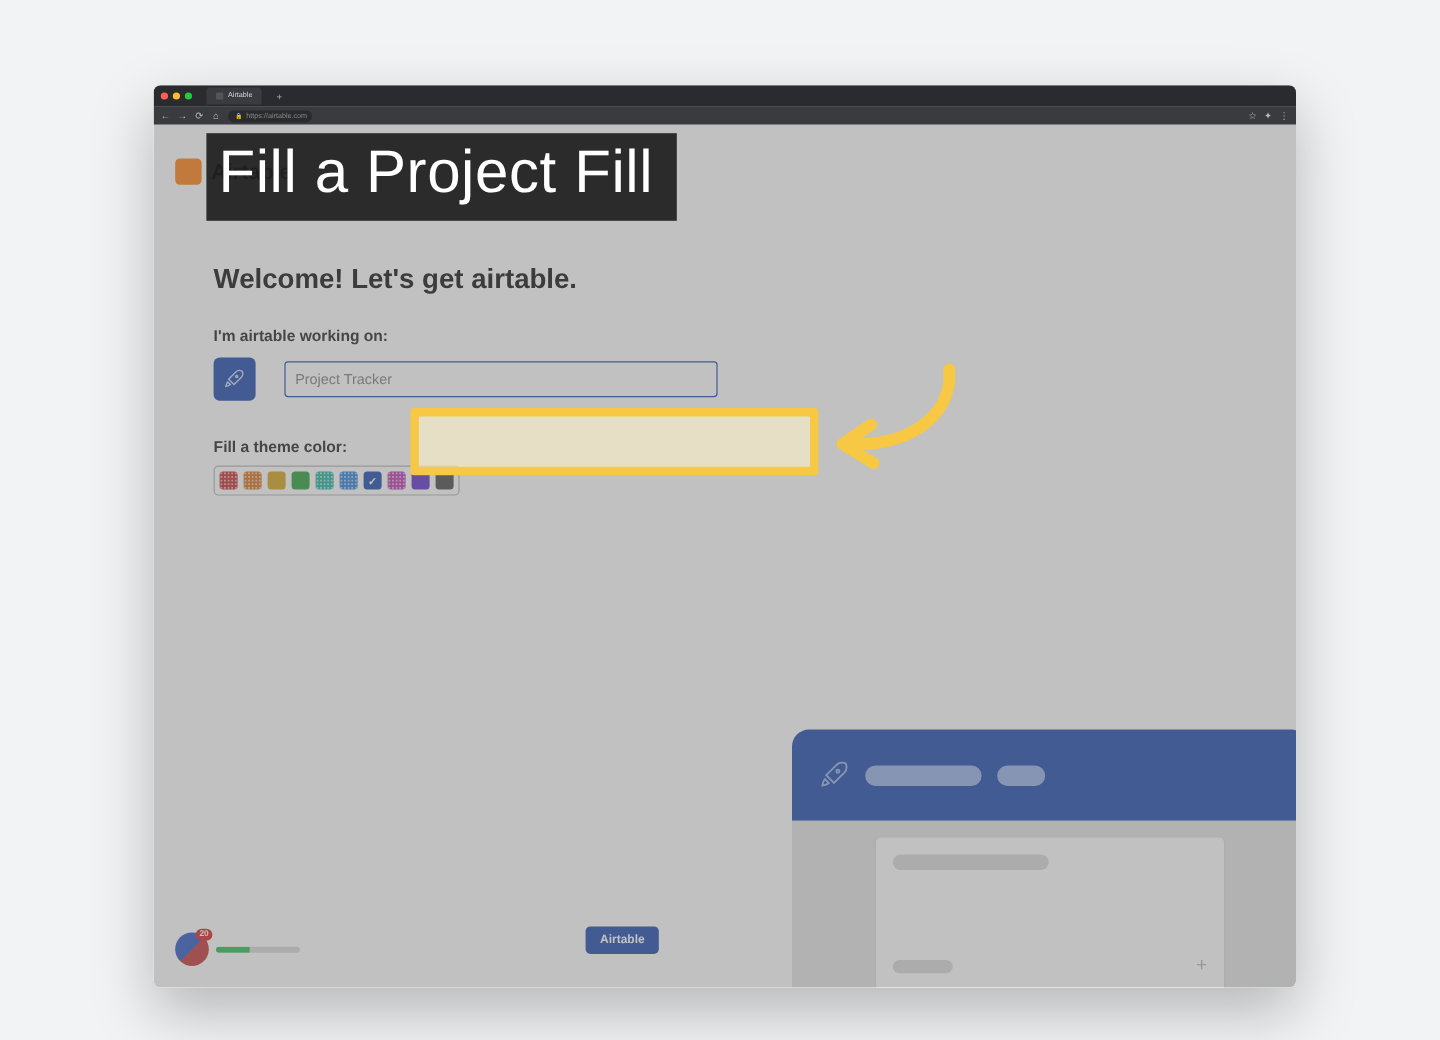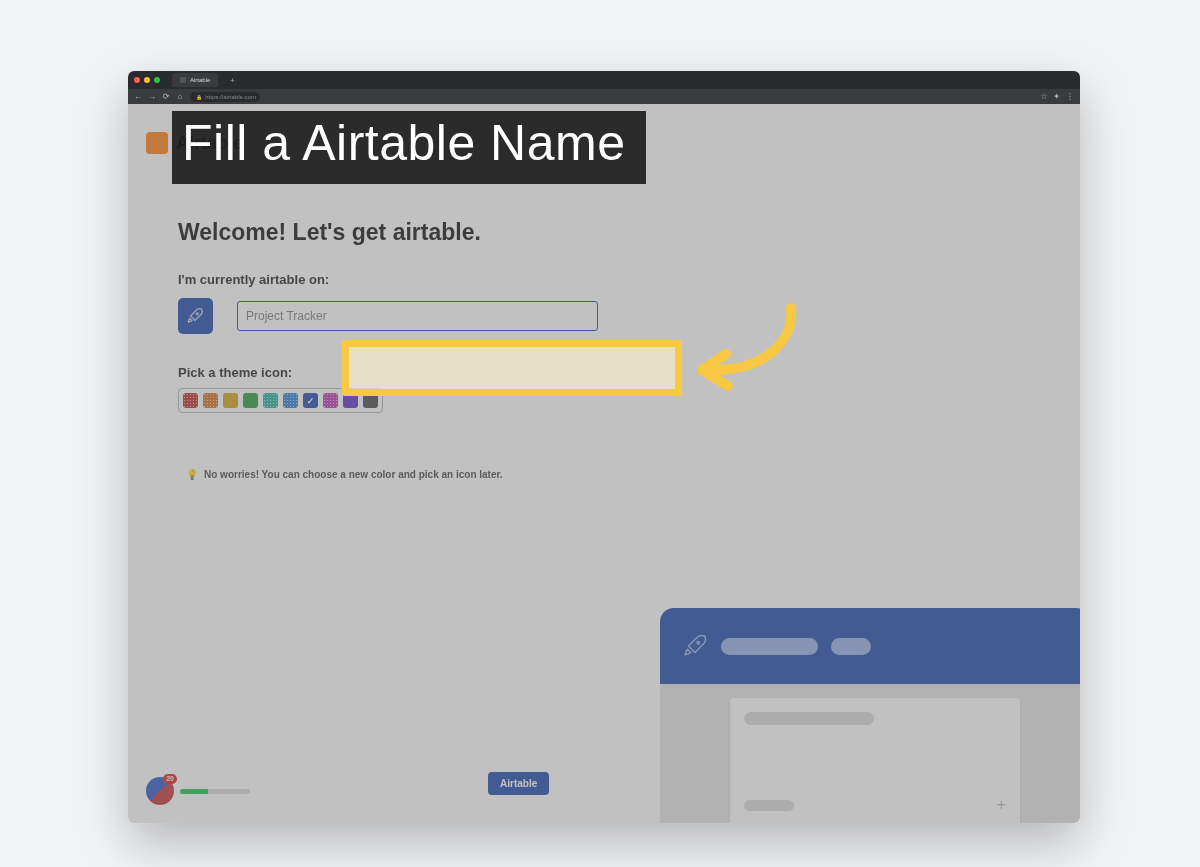--- a/index.html
+++ b/index.html
@@ -206,50 +206,46 @@
 
     <div class="page">
       <div class="brand">
         <div class="brand-box"></div>
         <div class="brand-text">Airtable</div>
       </div>
 
       <div class="content">
         <h1 class="welcome">Welcome! Let's get airtable.</h1>
 
-        <div class="label1">I'm currently airtable on:</div>
+        <div class="label1">I'm airtable working on:</div>
         <div class="input-row">
           <div class="icon-btn">
             <svg width="18" height="18" viewBox="0 0 24 24" fill="none" stroke="#cdd9f3" stroke-width="1.6">
               <path d="M5 15c-1.5 1.5-2 5-2 5s3.5-.5 5-2l-3-3z"></path>
               <path d="M14 4c3-3 7-1 7-1s2 4-1 7l-8 8-6-6 8-8z"></path>
               <circle cx="15" cy="9" r="1.2"></circle>
             </svg>
           </div>
           <input class="proj-input" type="text" placeholder="Project Tracker" style="">
         </div>
 
-        <div class="label2">Pick a theme icon:</div>
+        <div class="label2">Fill a theme color:</div>
         <div class="palette" id="palette">
             <div class="swatch hatch" style="background: rgb(200, 59, 59);"></div>
             <div class="swatch hatch" style="background: rgb(217, 123, 45);"></div>
             <div class="swatch" style="background: rgb(215, 169, 42);"></div>
             <div class="swatch" style="background: rgb(58, 166, 74);"></div>
             <div class="swatch hatch" style="background: rgb(47, 184, 166);"></div>
             <div class="swatch hatch" style="background: rgb(58, 135, 217);"></div>
             <div class="swatch selected" style="background: rgb(45, 86, 178);"></div>
             <div class="swatch hatch" style="background: rgb(194, 69, 180);"></div>
             <div class="swatch" style="background: rgb(106, 63, 207);"></div>
             <div class="swatch" style="background: rgb(85, 85, 85);"></div>
           </div>
 
-        <div class="hint">
-          <span>💡</span>&nbsp;
-          <span>No worries! You can choose a new color and pick an icon later.</span>
-        </div>
       </div>
 
       <button class="continue-btn">Airtable</button>
 
       <div class="badge-group">
         <div class="badge-circ">
           <div class="badge-count">20</div>
         </div>
         <div class="prog-track">
           <div class="prog-fill" id="prog-fill" style="width: 40%;"></div>
@@ -274,21 +270,21 @@
               <div class="pc-plus">+</div>
             </div>
           </div>
         </div>
       </div>
     </div>
 
     <div class="gray-overlay"></div>
   </div>
 
-  <div class="annot-title">Fill a Airtable Name</div>
+  <div class="annot-title">Fill a Project Fill</div>
 
   <div class="highlight"></div>
 
   <svg class="arrow-svg" viewBox="0 0 120 100">
     <path d="M105 8 C 108 40, 80 70, 28 70" stroke="#f6c843" stroke-width="10" fill="none" stroke-linecap="round"></path>
     <path d="M40 54 L16 70 L42 86" stroke="#f6c843" stroke-width="10" fill="none" stroke-linecap="round" stroke-linejoin="round"></path>
   </svg>
 </div>
 
 </body></html>

